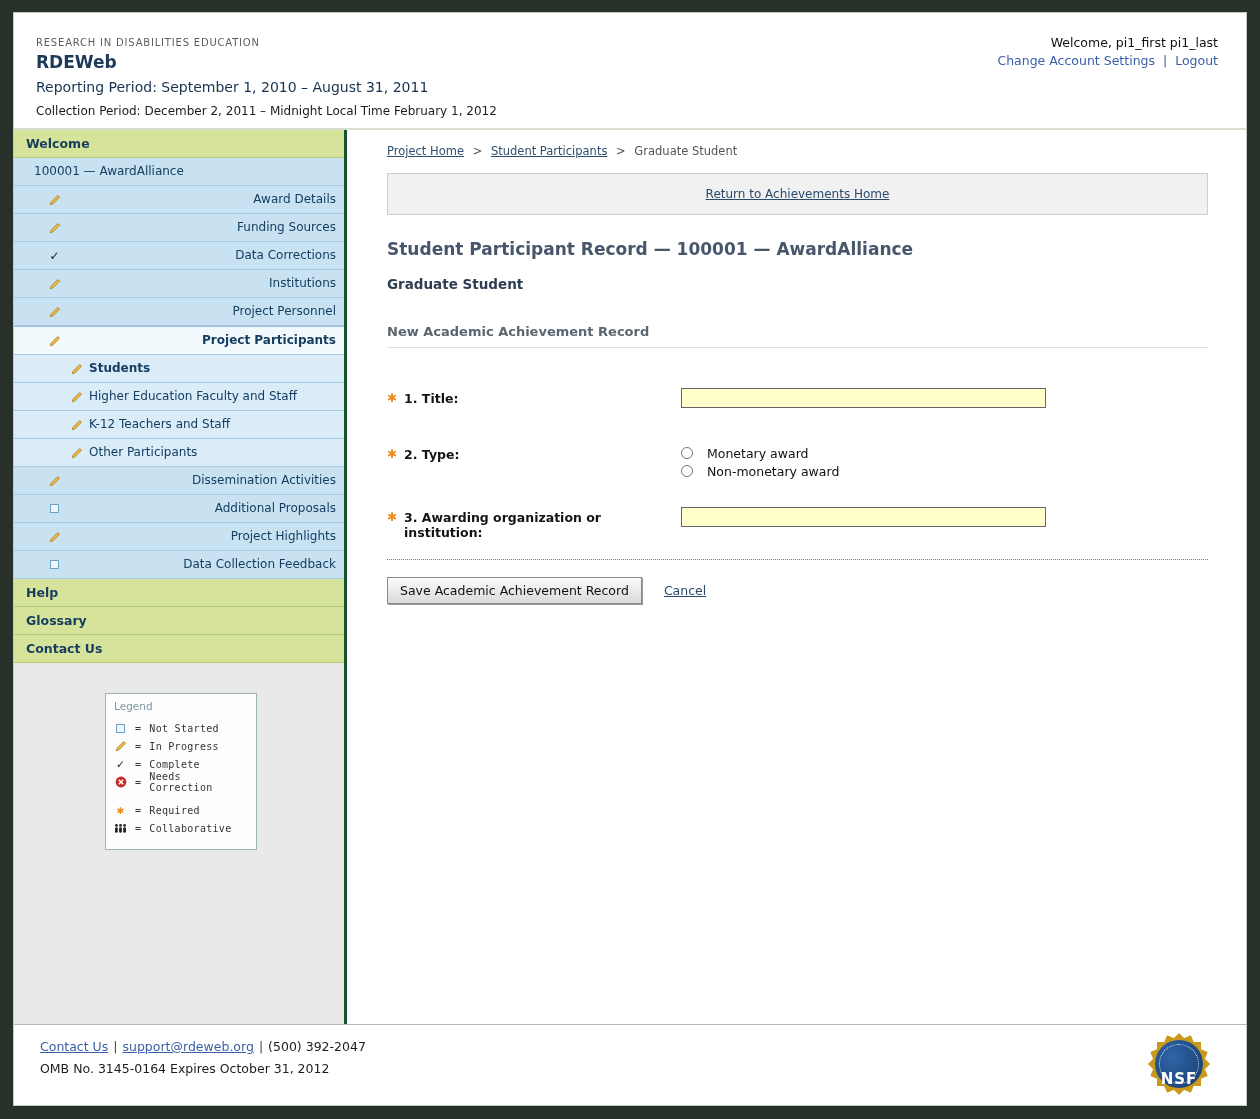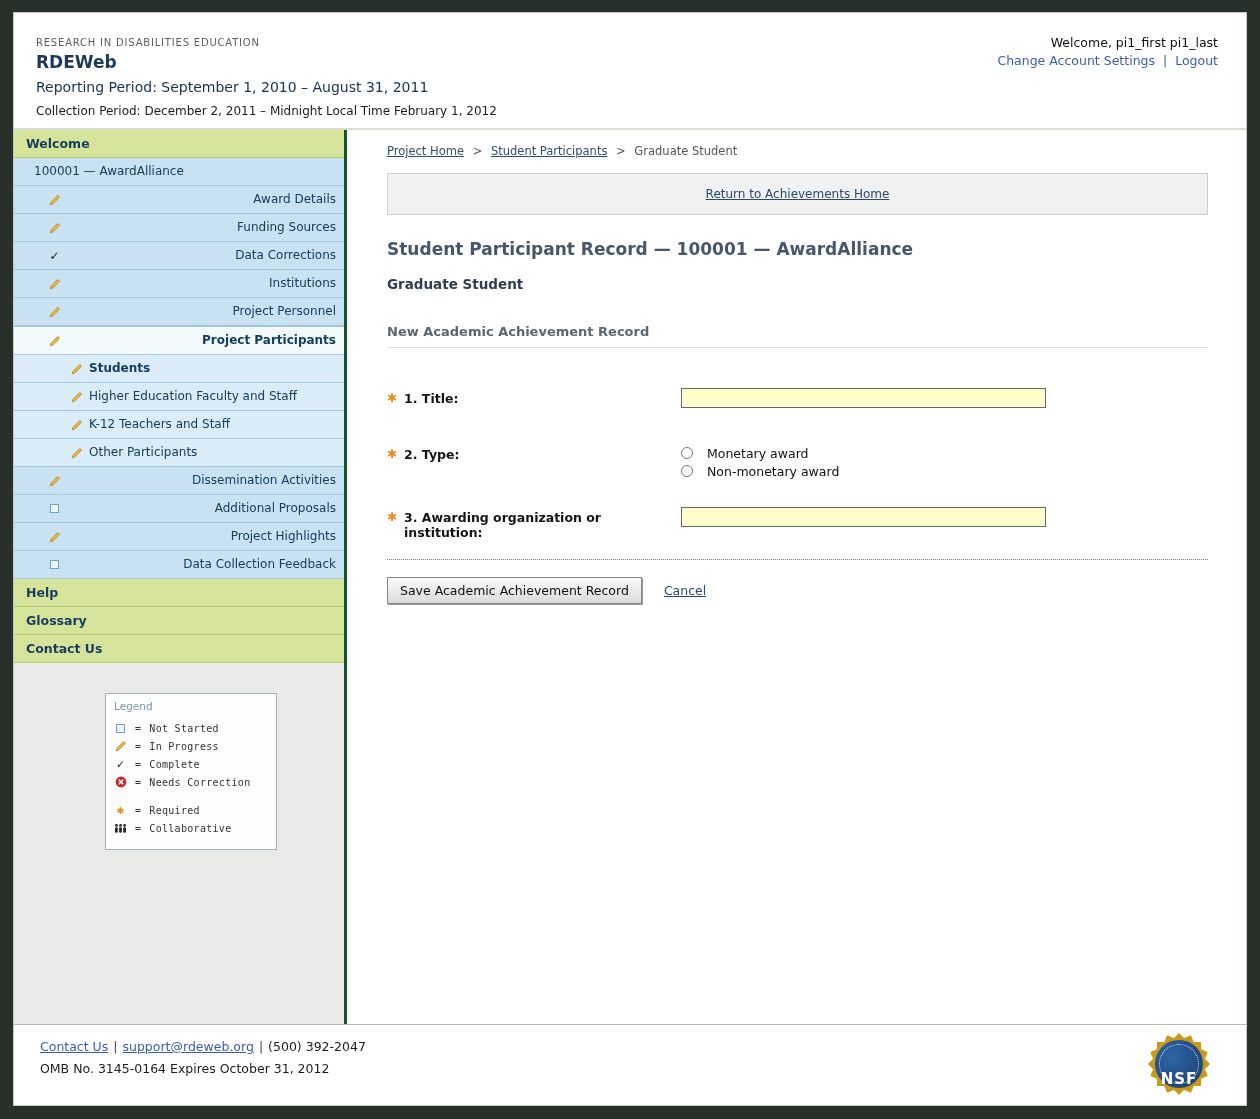--- a/index.html
+++ b/index.html
@@ -30,21 +30,21 @@
   .lvl1   { padding-left:34px;justify-content:space-between; }
   .lvl2   { padding-left:56px; background:#daecf8; }
   .selected { background:#f2fafd; font-weight:bold; border-top:1px solid #9dc3da; }
   .bold-item { font-weight:bold; }
   .ico { display:inline-flex; width:13px; justify-content:center; align-items:center; flex:0 0 13px; }
   .check-glyph { font-weight:900; color:#141414; font-size:12px; line-height:12px; }
   .sq-glyph { width:9px; height:9px; border:1px solid #6fa3c4; background:#eef6fb; display:inline-block; }
   .sidebar-fill { flex:1; background:#e9e9e7; }
 
   
-  .legend { margin:30px 0 0 91px; width:172px; background:#fdfdfd; border:1px solid #9fb6b4; padding:6px 8px 12px; font-size:10px; color:#333; }
+  .legend { margin:30px 0 0 91px; width:152px; background:#fdfdfd; border:1px solid #9fb6b4; padding:6px 8px 12px; font-size:10px; color:#333; }
   .legend-title { color:#7e9aa2; font-size:10.5px; margin-bottom:7px; }
   .legend-row { display:flex; align-items:center; gap:8px; height:18px; font-family:"DejaVu Sans Mono","Liberation Mono",monospace; letter-spacing:.3px; }
   .legend-gap { height:10px; }
   .legend-eq { color:#333; }
   .req-glyph { color:#ee8a1c; font-size:12px; font-weight:bold; }
 
   
   .main { flex:1; padding:14px 38px 0 40px; font-size:12px; overflow:hidden; }
   .breadcrumb { font-size:11.5px; color:#555; }
   .breadcrumb a { color:#2f4f6f; text-decoration:underline; cursor:pointer; }

